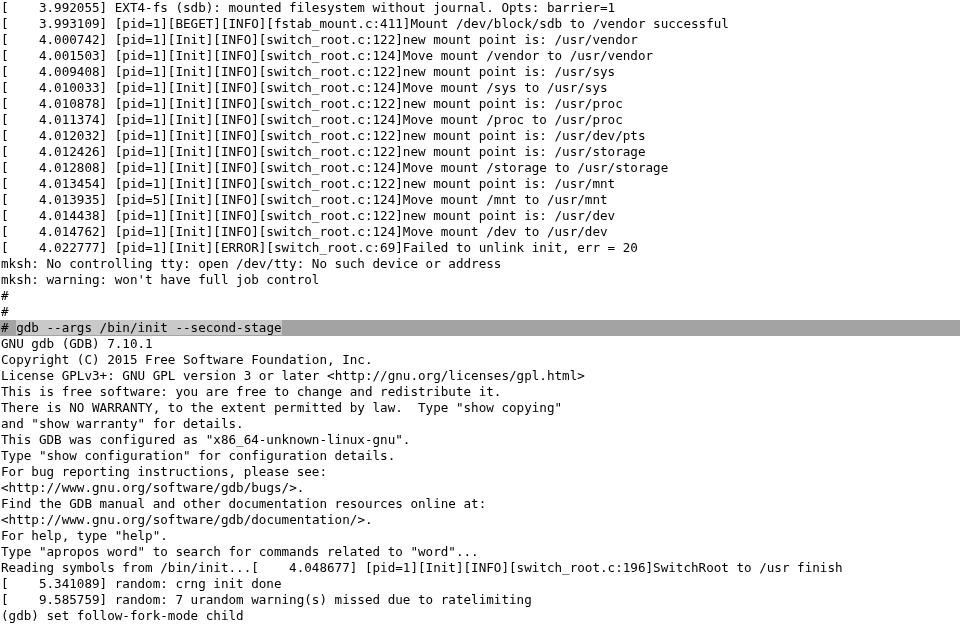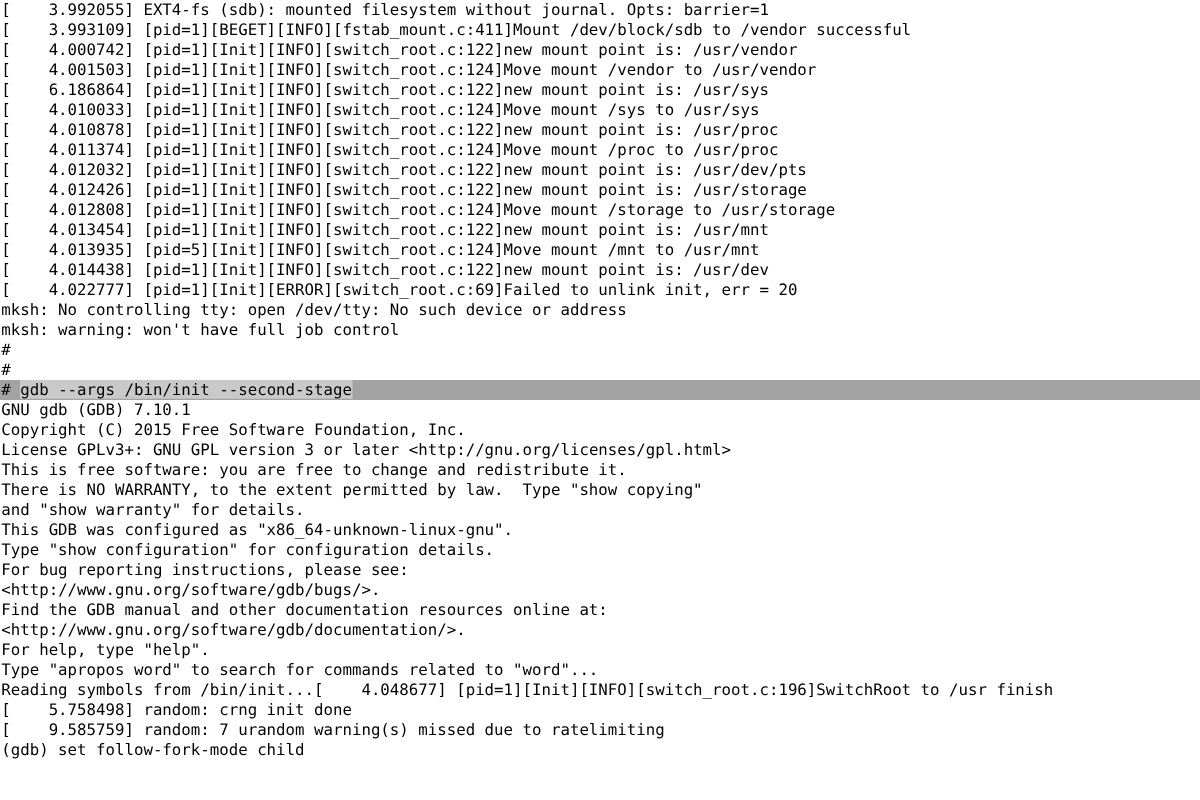--- a/index.html
+++ b/index.html
@@ -49,30 +49,31 @@
 </style>
 </head>
 <body>
 
 <div id="terminal" style="background: rgb(255, 255, 255); color: rgb(0, 0, 0);">
   <div id="terminal-output">
       <div class="line"><span>[    3.992055] EXT4-fs (sdb): mounted filesystem without journal. Opts: barrier=1</span></div>
       <div class="line"><span>[    3.993109] [pid=1][BEGET][INFO][fstab_mount.c:411]Mount /dev/block/sdb to /vendor successful</span></div>
       <div class="line"><span>[    4.000742] [pid=1][Init][INFO][switch_root.c:122]new mount point is: /usr/vendor</span></div>
       <div class="line"><span>[    4.001503] [pid=1][Init][INFO][switch_root.c:124]Move mount /vendor to /usr/vendor</span></div>
-      <div class="line"><span>[    6.186864] [pid=1][Init][INFO][switch_root.c:122]new mount point is: /usr/sys</span></div>
+      <div class="line"><span>[    4.009408] [pid=1][Init][INFO][switch_root.c:122]new mount point is: /usr/sys</span></div>
       <div class="line"><span>[    4.010033] [pid=1][Init][INFO][switch_root.c:124]Move mount /sys to /usr/sys</span></div>
       <div class="line"><span>[    4.010878] [pid=1][Init][INFO][switch_root.c:122]new mount point is: /usr/proc</span></div>
       <div class="line"><span>[    4.011374] [pid=1][Init][INFO][switch_root.c:124]Move mount /proc to /usr/proc</span></div>
       <div class="line"><span>[    4.012032] [pid=1][Init][INFO][switch_root.c:122]new mount point is: /usr/dev/pts</span></div>
       <div class="line"><span>[    4.012426] [pid=1][Init][INFO][switch_root.c:122]new mount point is: /usr/storage</span></div>
       <div class="line"><span>[    4.012808] [pid=1][Init][INFO][switch_root.c:124]Move mount /storage to /usr/storage</span></div>
       <div class="line"><span>[    4.013454] [pid=1][Init][INFO][switch_root.c:122]new mount point is: /usr/mnt</span></div>
       <div class="line"><span>[    4.013935] [pid=5][Init][INFO][switch_root.c:124]Move mount /mnt to /usr/mnt</span></div>
       <div class="line"><span>[    4.014438] [pid=1][Init][INFO][switch_root.c:122]new mount point is: /usr/dev</span></div>
+      <div class="line"><span>[    4.014762] [pid=1][Init][INFO][switch_root.c:124]Move mount /dev to /usr/dev</span></div>
       <div class="line"><span>[    4.022777] [pid=1][Init][ERROR][switch_root.c:69]Failed to unlink init, err = 20</span></div>
       <div class="line"><span>mksh: No controlling tty: open /dev/tty: No such device or address</span></div>
       <div class="line"><span>mksh: warning: won't have full job control</span></div>
       <div class="line"><span>#</span></div>
       <div class="line"><span>#</span></div>
       <div class="line row-highlight"><span># </span><span class="sel">gdb --args /bin/init --second-stage</span></div>
       <div class="line"><span>GNU gdb (GDB) 7.10.1</span></div>
       <div class="line"><span>Copyright (C) 2015 Free Software Foundation, Inc.</span></div>
       <div class="line"><span>License GPLv3+: GNU GPL version 3 or later &lt;</span><span class="url">http://gnu.org/licenses/gpl.html</span><span>&gt;</span></div>
       <div class="line"><span>This is free software: you are free to change and redistribute it.</span></div>
@@ -80,17 +81,17 @@
       <div class="line"><span>and "show warranty" for details.</span></div>
       <div class="line"><span>This GDB was configured as "x86_64-unknown-linux-gnu".</span></div>
       <div class="line"><span>Type "show configuration" for configuration details.</span></div>
       <div class="line"><span>For bug reporting instructions, please see:</span></div>
       <div class="line"><span>&lt;</span><span class="url">http://www.gnu.org/software/gdb/bugs/</span><span>&gt;.</span></div>
       <div class="line"><span>Find the GDB manual and other documentation resources online at:</span></div>
       <div class="line"><span>&lt;</span><span class="url">http://www.gnu.org/software/gdb/documentation/</span><span>&gt;.</span></div>
       <div class="line"><span>For help, type "help".</span></div>
       <div class="line"><span>Type "apropos word" to search for commands related to "word"...</span></div>
       <div class="line"><span>Reading symbols from /bin/init...[    4.048677] [pid=1][Init][INFO][switch_root.c:196]SwitchRoot to /usr finish</span></div>
-      <div class="line"><span>[    5.758498] random: crng init done</span></div>
+      <div class="line"><span>[    5.341089] random: crng init done</span></div>
       <div class="line"><span>[    9.585759] random: 7 urandom warning(s) missed due to ratelimiting</span></div>
       <div class="line"><span>(gdb) set follow-fork-mode child</span></div>
     </div>
 </div>
 
 </body></html>

